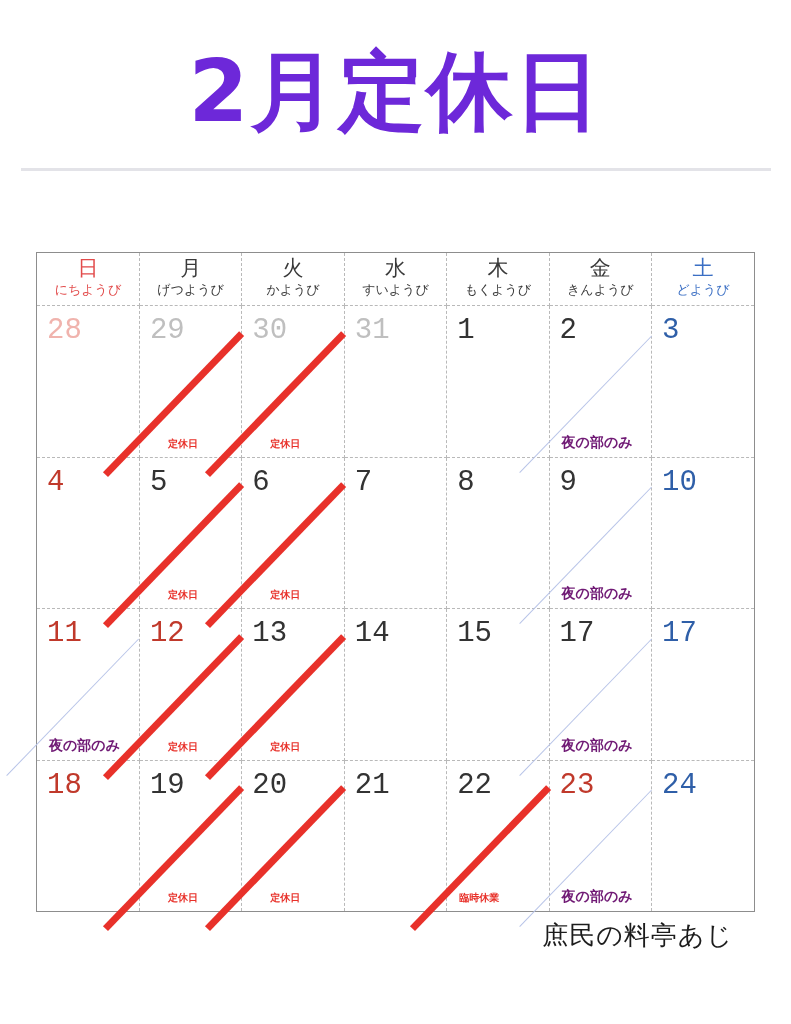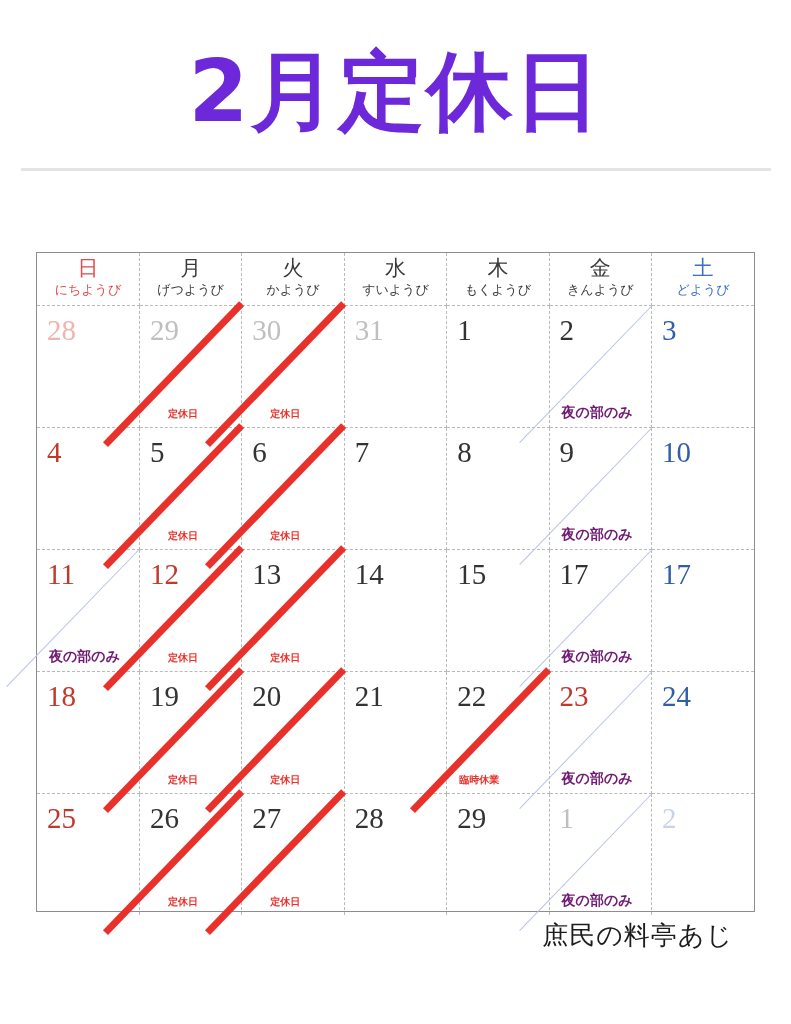--- a/index.html
+++ b/index.html
@@ -86,21 +86,21 @@
     height: 121px;
   }
   table.calendar td:last-child { border-right: none; }
   table.calendar tr:last-child td { border-bottom: none; }
 
   .daynum {
     font-size: 29px;
     line-height: 1.0;
     padding: 10px 0 0 10px;
     display: inline-block;
-    font-family: Liberation Serif, serif;
+    font-family: Liberation Mono, monospace;
   }
   .d-sun  { color: #c0392b; }
   .d-sat  { color: #2f5fa8; }
   .d-wd   { color: #333333; }
   .d-out-sun { color: #f0b3ad; }
   .d-out-sat { color: #c9d3e8; }
   .d-out-wd  { color: #bfbfbf; }
 
   
   .slash-red {
@@ -229,26 +229,17 @@
         </tr>
         <tr>
           <td><span class="daynum d-sun">18</span></td>
           <td><span class="daynum d-wd">19</span><div class="slash-red"></div><div class="tag tag-closed">定休日</div></td>
           <td><span class="daynum d-wd">20</span><div class="slash-red"></div><div class="tag tag-closed">定休日</div></td>
           <td><span class="daynum d-wd">21</span></td>
           <td><span class="daynum d-wd">22</span><div class="slash-red"></div><div class="tag tag-temp">臨時休業</div></td>
           <td><span class="daynum d-sun">23</span><div class="slash-blue"></div><div class="tag tag-evening">夜の部のみ</div></td>
           <td><span class="daynum d-sat">24</span></td>
         </tr>
-        <tr>
-          <td><span class="daynum d-sun">25</span></td>
-          <td><span class="daynum d-wd">26</span><div class="slash-red"></div><div class="tag tag-closed">定休日</div></td>
-          <td><span class="daynum d-wd">27</span><div class="slash-red"></div><div class="tag tag-closed">定休日</div></td>
-          <td><span class="daynum d-wd">28</span></td>
-          <td><span class="daynum d-wd">29</span></td>
-          <td><span class="daynum d-out-wd">1</span><div class="slash-blue"></div><div class="tag tag-evening">夜の部のみ</div></td>
-          <td><span class="daynum d-out-sat">2</span></td>
-        </tr>
       </tbody>
   </table>
 </div>
 
 <div class="shop-name">庶民の料亭あじ</div>
 
 </body></html>

